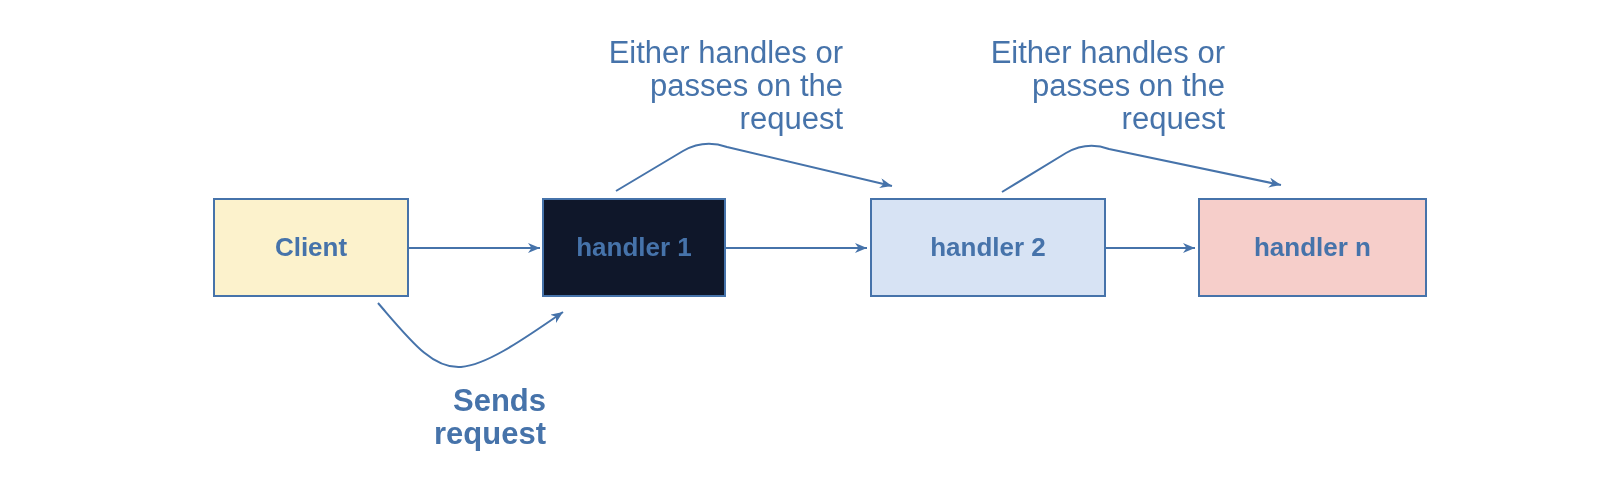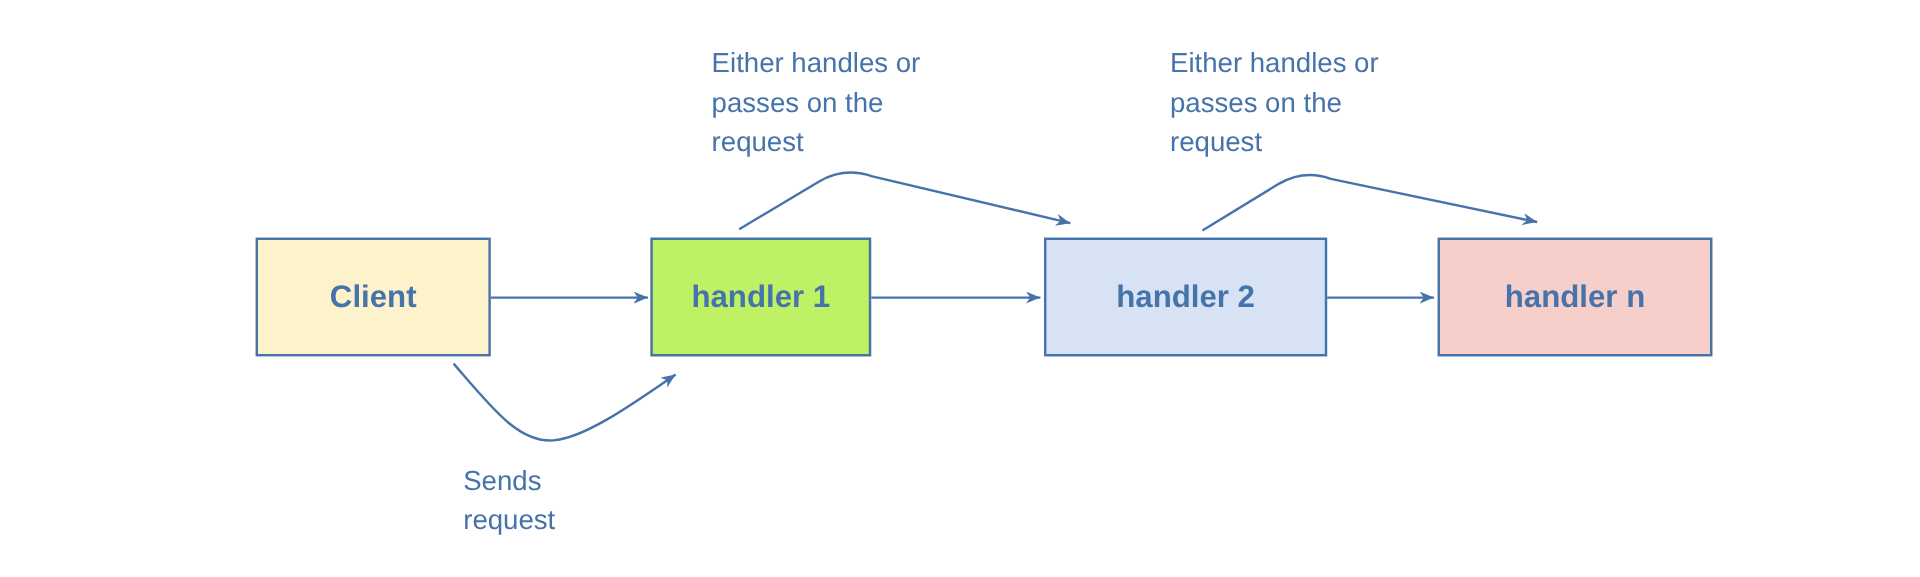--- a/index.html
+++ b/index.html
@@ -45,28 +45,28 @@
     font-weight: bold;
     white-space: nowrap;
   }
   .node-client   { left: 213px;  width: 196px; }
   .node-handler1 { left: 542px;  width: 184px; }
   .node-handler2 { left: 870px;  width: 236px; }
   .node-handlern { left: 1198px; width: 229px; }
   .note {
     position: absolute;
     color: var(--ink);
-    font-size: 23px;
+    font-size: 31px;
     line-height: 33px;
-    text-align: left;
+    text-align: right;
     white-space: pre-line;
   }
   .note-either1 { left: 593px; top: 36px;  width: 250px; }
   .note-either2 { left: 975px; top: 36px;  width: 250px; }
-  .note-sends   { left: 386px; top: 384px; width: 160px; }
+  .note-sends   { left: 386px; top: 384px; width: 160px; font-weight: bold; }
 </style>
 </head>
 <body style="background: rgb(255, 255, 255);">
 
 <div class="canvas">
 
   <svg class="connector-layer" viewBox="0 0 1600 481" xmlns="http://www.w3.org/2000/svg">
     <defs>
       <marker id="arrowhead" markerUnits="userSpaceOnUse" markerWidth="14" markerHeight="12" refX="12" refY="5" orient="auto">
         <path class="arrowhead-shape" d="M 0 0 L 12 5 L 0 10 L 3.5 5 Z"></path>
@@ -79,21 +79,21 @@
 
     <path class="conn" d="M 378 303 C 410 340 432 369 461 367 C 485 365 517 344 563 312" marker-end="url(#arrowhead)"></path>
     <path class="conn" d="M 616 191 L 683 151 Q 704 139 727 147 L 892 186" marker-end="url(#arrowhead)"></path>
     <path class="conn" d="M 1002 192 L 1066 153 Q 1087 141 1109 149 L 1281 185" marker-end="url(#arrowhead)"></path>
   </svg>
 
   <div class="node node-client" style="background-color: rgb(252, 242, 204);">
     <span class="node-label">Client</span>
   </div>
 
-  <div class="node node-handler1" style="background-color: #bef264;">
+  <div class="node node-handler1" style="background-color: #0f172a;">
     <span class="node-label">handler 1</span>
   </div>
 
   <div class="node node-handler2" style="background-color: rgb(215, 227, 244);">
     <span class="node-label">handler 2</span>
   </div>
 
   <div class="node node-handlern" style="background-color: rgb(246, 206, 202);">
     <span class="node-label">handler n</span>
   </div>

